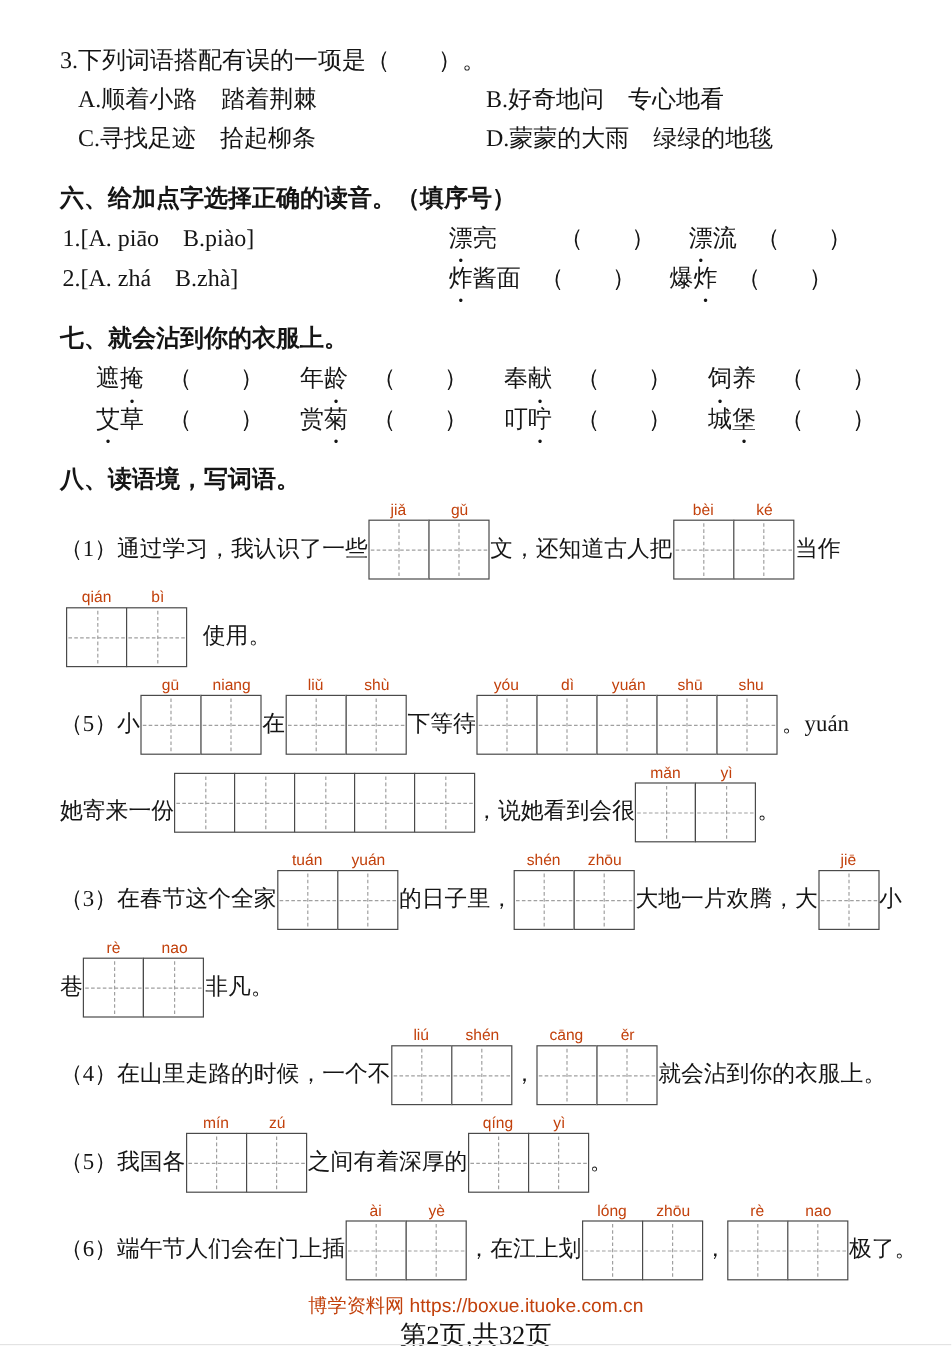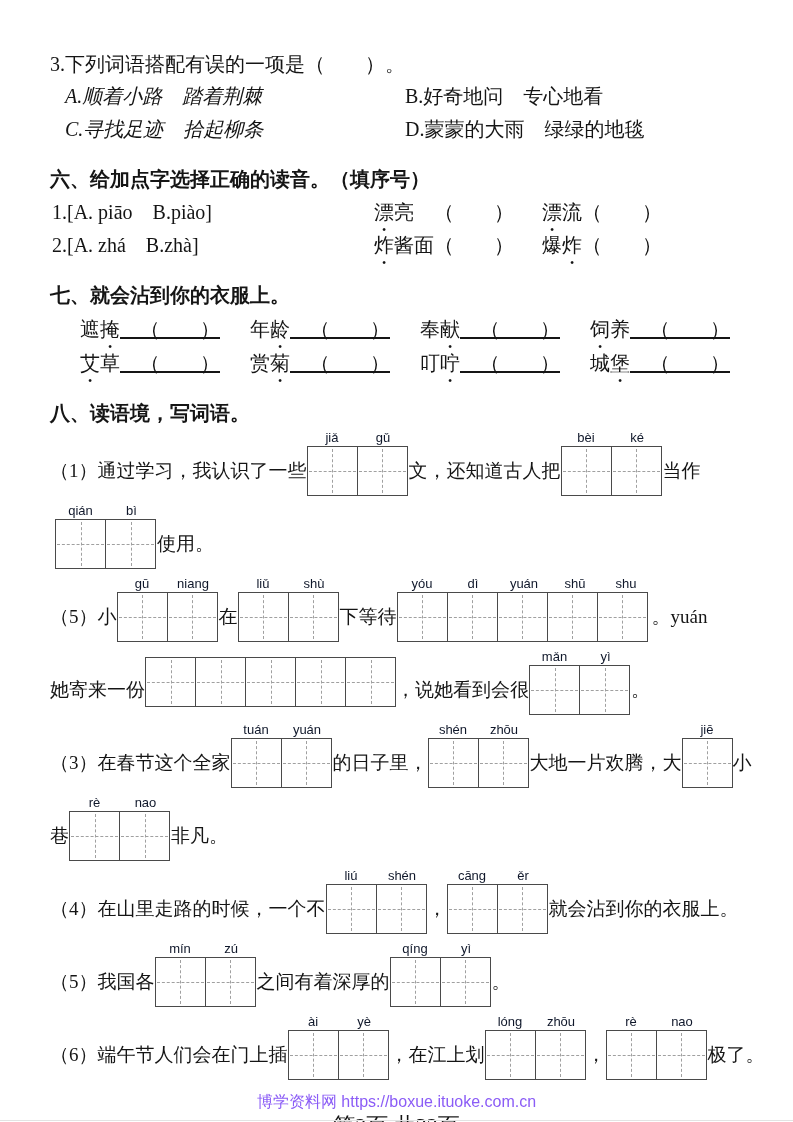--- a/index.html
+++ b/index.html
@@ -3,61 +3,61 @@
 <meta charset="utf-8">
 <style>
   html,body{margin:0;padding:0;background:#ffffff;}
   .page{
     position:relative;
     width:793px;height:1122px;
     background:#ffffff;
     color:#151515;
     font-family:"Liberation Serif", serif;
     box-sizing:border-box;
-    padding:52px 0 0 50px;
+    padding:39px 0 0 50px;
     overflow:hidden;
   }
   .page::after{content:"";position:absolute;left:0;right:0;bottom:1px;border-top:1px solid #e3e3e3;}
 
   
   .stem{font-size:20px;line-height:24px;}
   .opt-row{display:flex;margin-top:8px;line-height:25px;font-size:20px;padding-left:15px;}
-  .opt-a{width:340px;font-style:italic;}
+  .opt-a{width:340px;}
 
   
   .sec-title{
     margin-top:24px;line-height:26px;font-size:20px;font-weight:bold;
     font-family:"Liberation Sans", sans-serif;
   }
 
   
   .six-row{display:flex;margin-top:8px;line-height:25px;font-size:20px;padding-left:2px;align-items:flex-start;}
   .six-prefix{width:322px;}
-  .six-item{display:inline-flex;margin-right:28px;}
+  .six-item{display:inline-flex;margin-right:28px;gap:16px;}
 
   
   .seven-row{display:flex;margin-top:9px;line-height:25px;font-size:20px;padding-left:30px;}
-  .seven-item{display:inline-flex;width:170px;text-decoration:underline;}
+  .seven-item{display:inline-flex;width:170px;}
 
   
   .ch{position:relative;display:inline-block;}
   .ch.dotted::after{
     content:"•";position:absolute;left:50%;bottom:-10px;transform:translateX(-50%);
     font-size:12px;color:#151515;line-height:10px;
   }
 
   
   #eight-rows{margin-top:4px;}
   .bline{display:flex;align-items:center;height:66px;margin-bottom:7px;font-size:19px;white-space:nowrap;}
   .btext{position:relative;top:8px;line-height:24px;text-align:right;}
   .tzg{display:inline-flex;flex-direction:column;}
   .pyrow{display:flex;height:16px;}
   .py{
     width:51px;text-align:center;font-size:13px;line-height:15px;
-    font-family:"Liberation Sans", sans-serif;color:#0f172a;
+    font-family:"Liberation Sans", sans-serif;color:#c2410c;
   }
   .cells{display:flex;}
   .cell{
     width:51px;height:50px;box-sizing:border-box;border:1px solid #4a4a4a;
     margin-left:-1px;position:relative;background:#fff;
   }
   .cells .cell:first-child{margin-left:0;}
   .cell::before{content:"";position:absolute;top:2px;bottom:2px;left:50%;border-left:1px dashed #a0a0a0;}
   .cell::after{content:"";position:absolute;left:1px;right:1px;top:50%;border-top:1px dashed #a0a0a0;}
 
@@ -179,21 +179,21 @@
             <span class="py">bèi</span>
             <span class="py">ké</span>
           </span>
           <span class="cells">
             <span class="cell"></span>
             <span class="cell"></span>
           </span>
         </span>
         <span class="btext">当作</span>
       </div>
-      <div class="bline" style="padding-left: 5px;">
+      <div class="bline" style="padding-left: 5px; gap: 12px;">
         <span class="tzg">
           <span class="pyrow">
             <span class="py">qián</span>
             <span class="py">bì</span>
           </span>
           <span class="cells">
             <span class="cell"></span>
             <span class="cell"></span>
           </span>
         </span>
@@ -395,17 +395,17 @@
           <span class="cells">
             <span class="cell"></span>
             <span class="cell"></span>
           </span>
         </span>
         <span class="btext">极了。</span>
       </div>
     </div>
 
   <div class="footer">
-    <div class="site" style="color: #8b5cf6;">博学资料网 https://boxue.ituoke.com.cn</div>
+    <div class="site" style="color: #c2410c;">博学资料网 https://boxue.ituoke.com.cn</div>
     <div class="pageno">第2页,共32页</div>
   </div>
 
 </div>
 
 </body></html>

